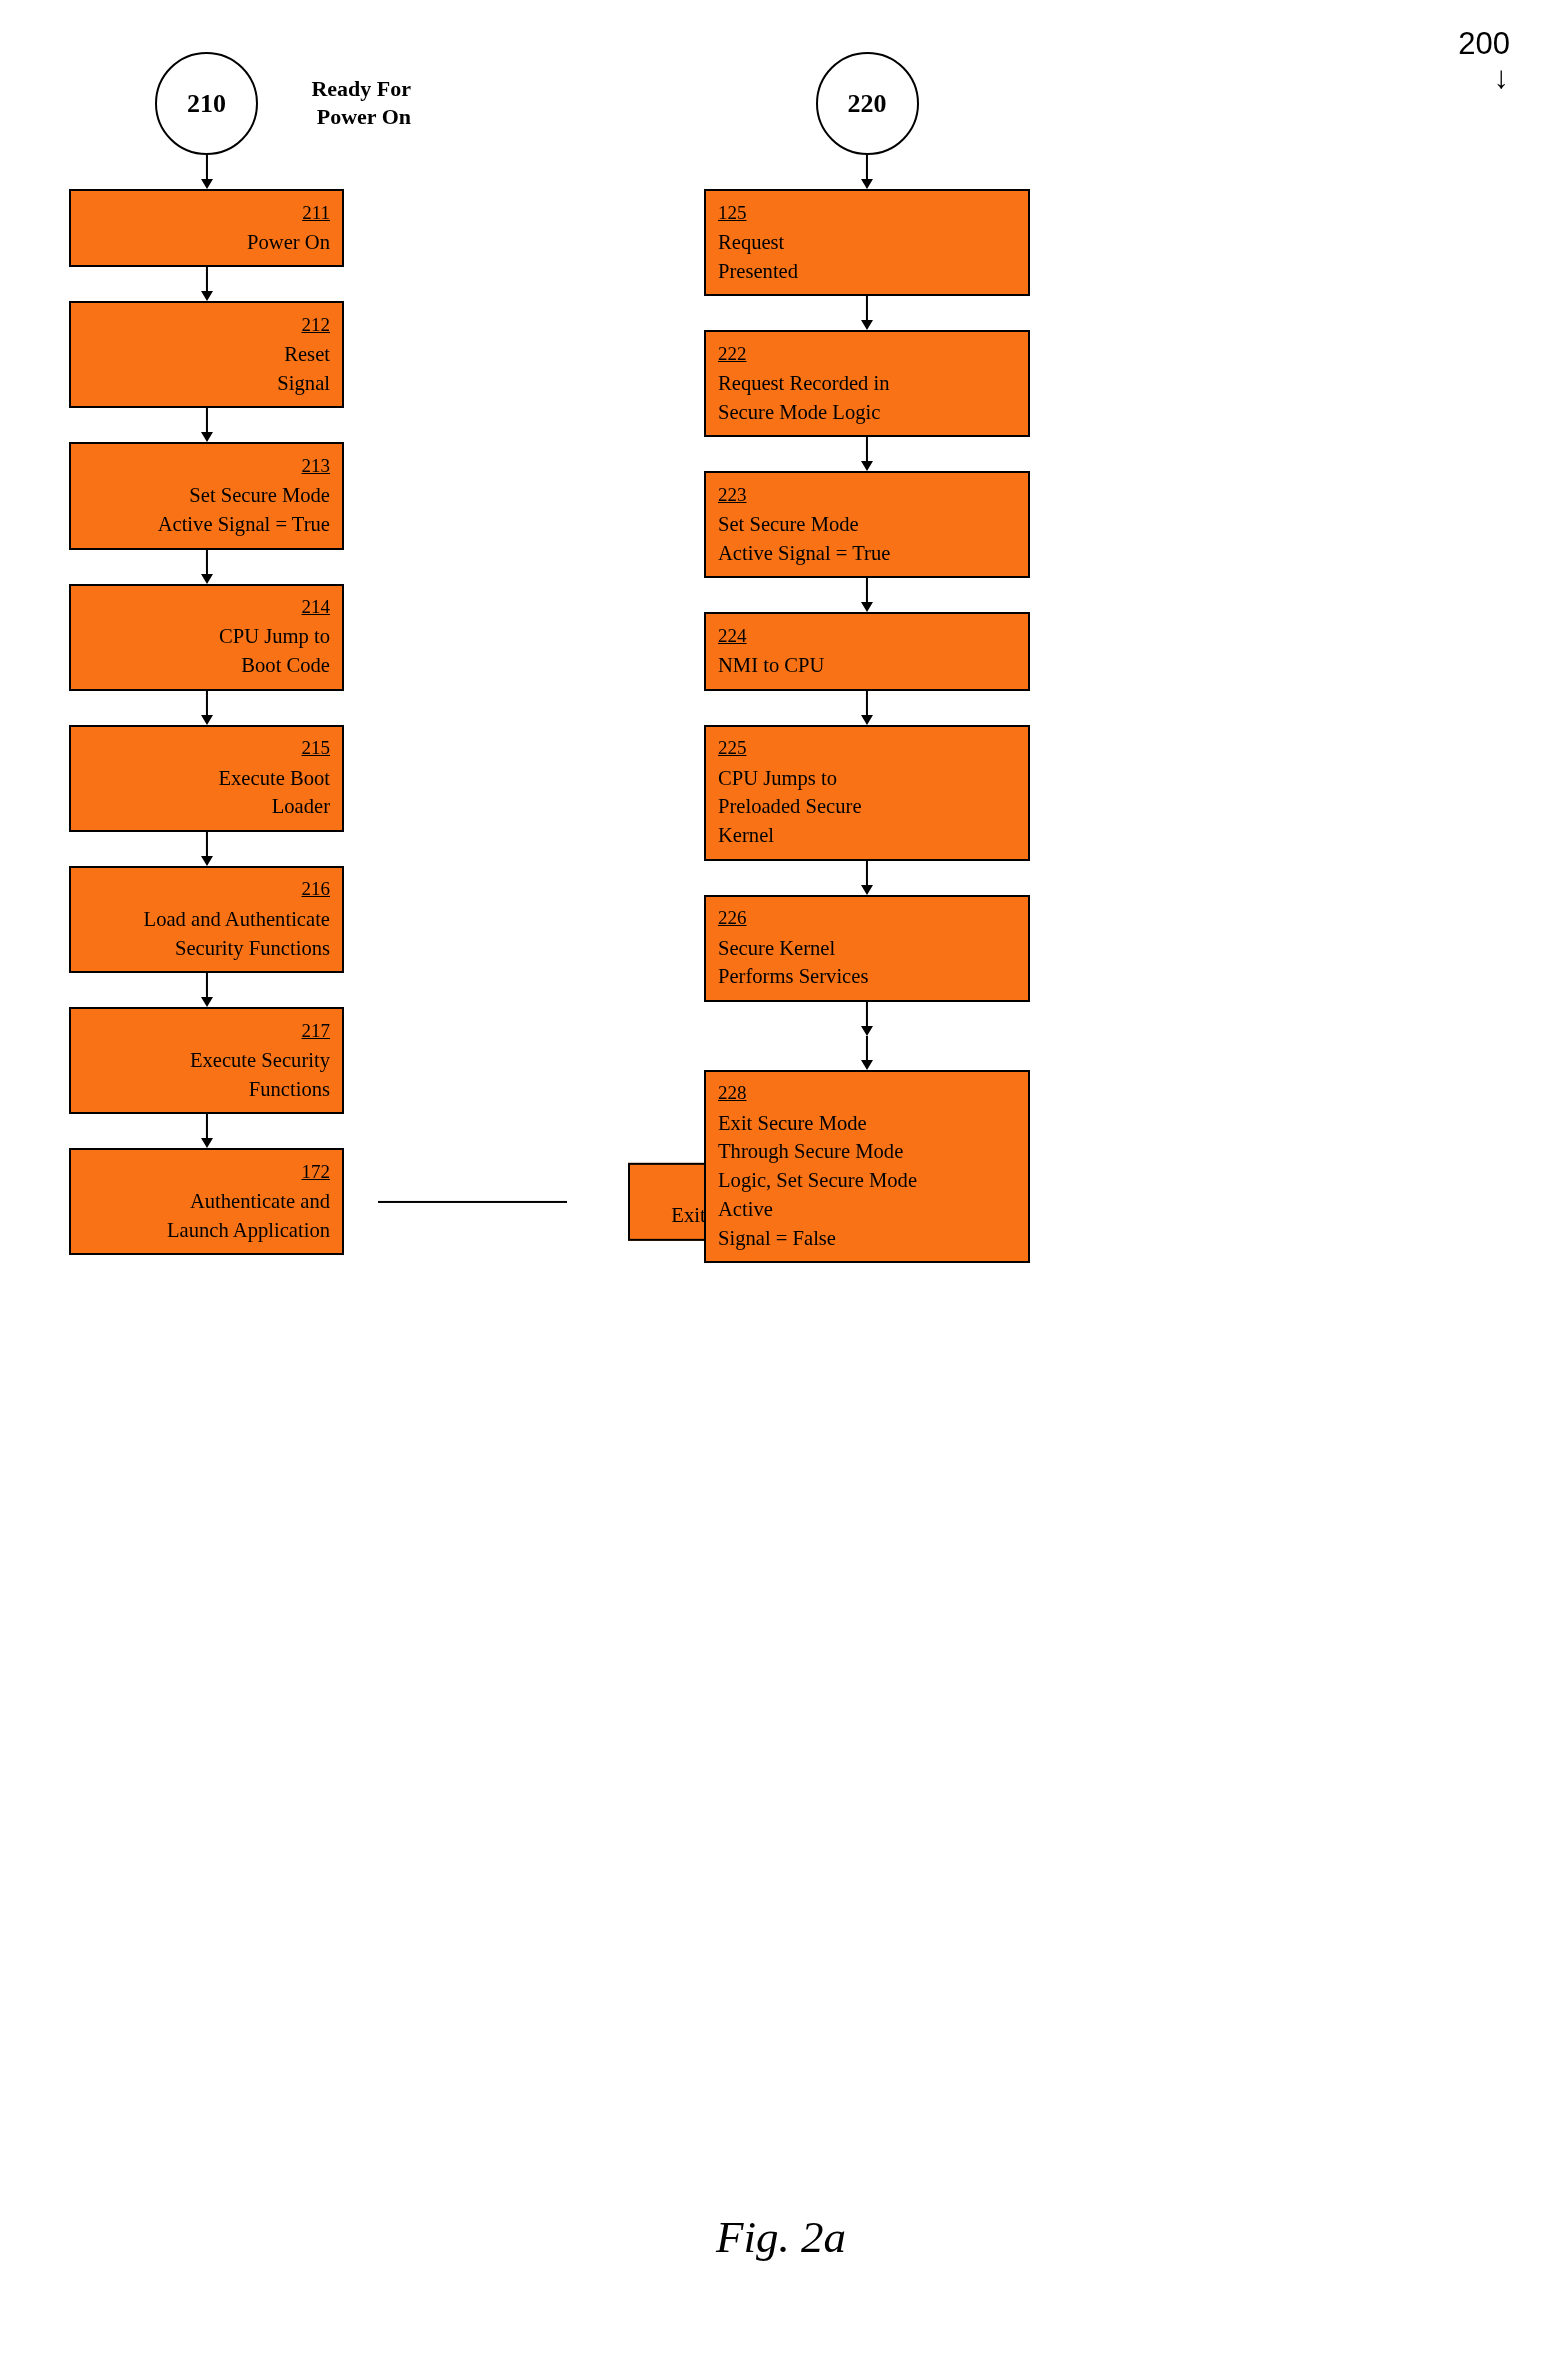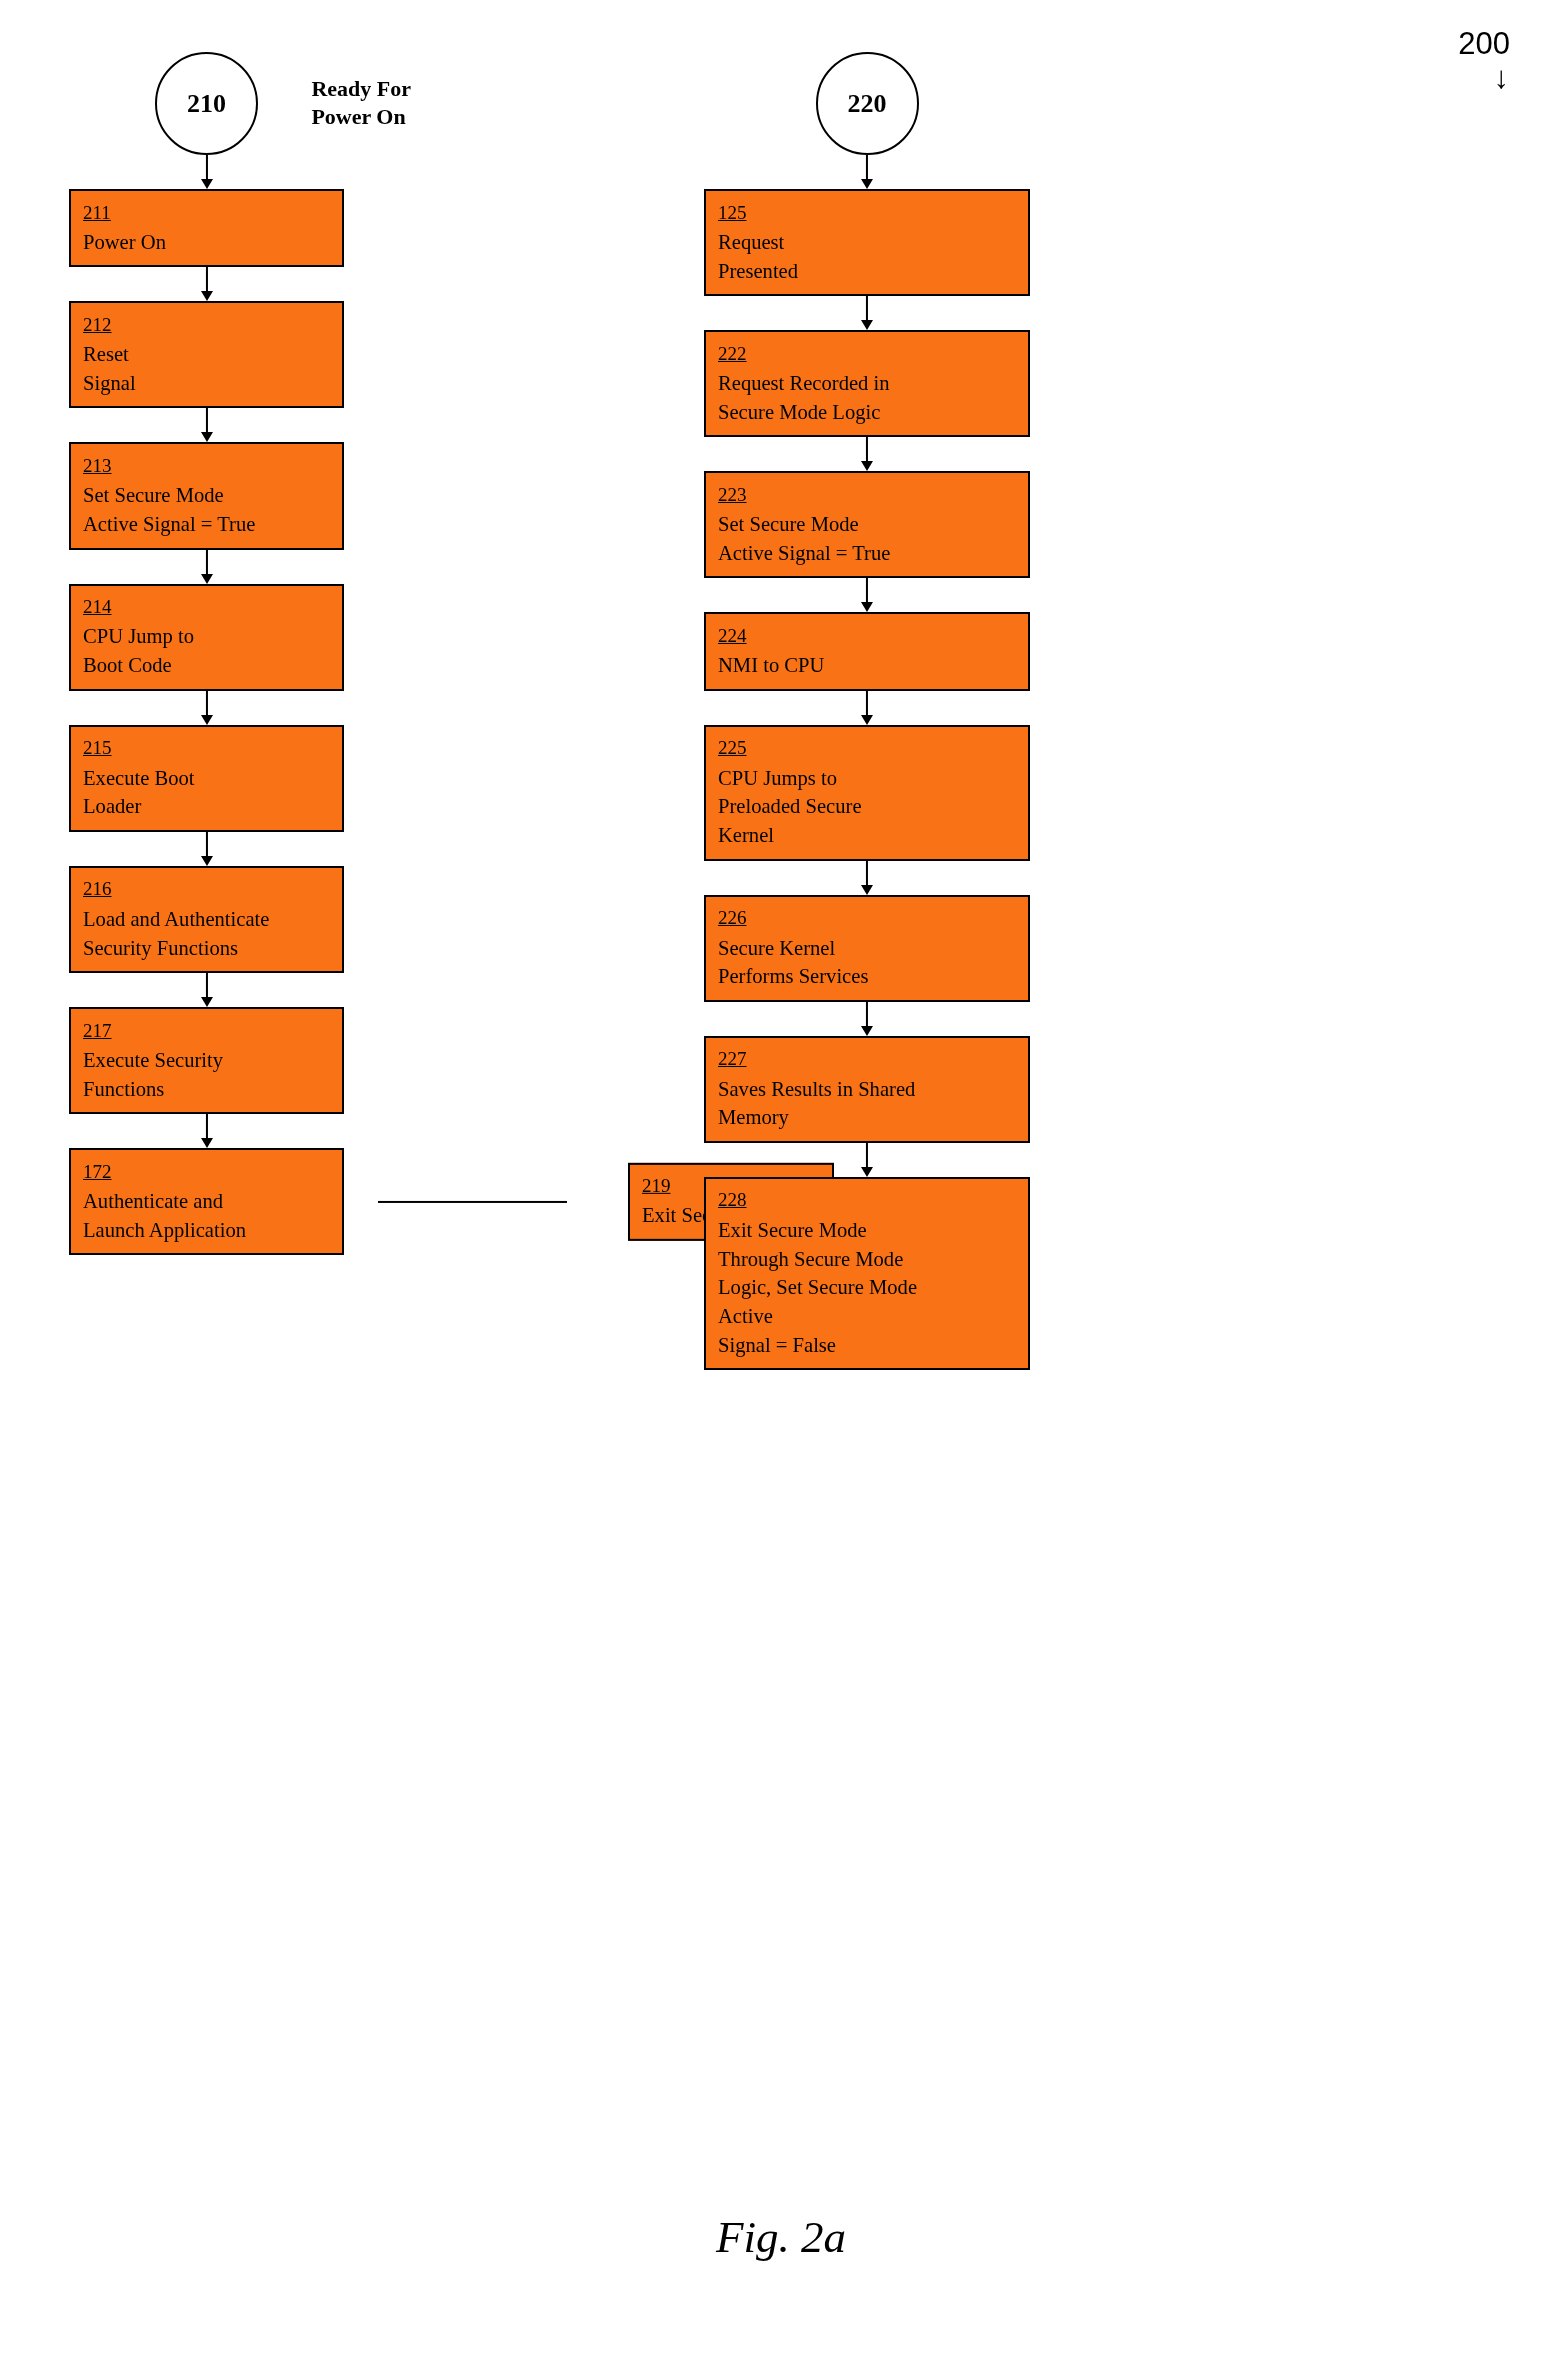--- a/index.html
+++ b/index.html
@@ -43,20 +43,21 @@
       top: 60px;
       font-size: 31px;
     }
 
     
     .left-col {
       position: absolute;
       left: 69px;
       top: 52px;
       width: 275px;
+      text-align: right;
     }
 
     
     .right-col {
       position: absolute;
       left: 704px;
       top: 52px;
       width: 326px;
     }
 
@@ -273,24 +274,20 @@
 
     <div class="fc-arrow fc-arrow-short"></div>
 
     <div class="fc-box">
       <span class="fc-box-num">226</span>
       Secure Kernel<br>Performs Services
     </div>
 
     <div class="fc-arrow fc-arrow-short"></div>
 
-    <div class="fc-box">
-      <span class="fc-box-num">227</span>
-      Saves Results in Shared<br>Memory
-    </div>
 
     <div class="fc-arrow fc-arrow-short"></div>
 
     <div class="fc-box">
       <span class="fc-box-num">228</span>
       Exit Secure Mode<br>Through Secure Mode<br>Logic, Set Secure Mode<br>Active<br>Signal = False
     </div>
 
   </div>
 

